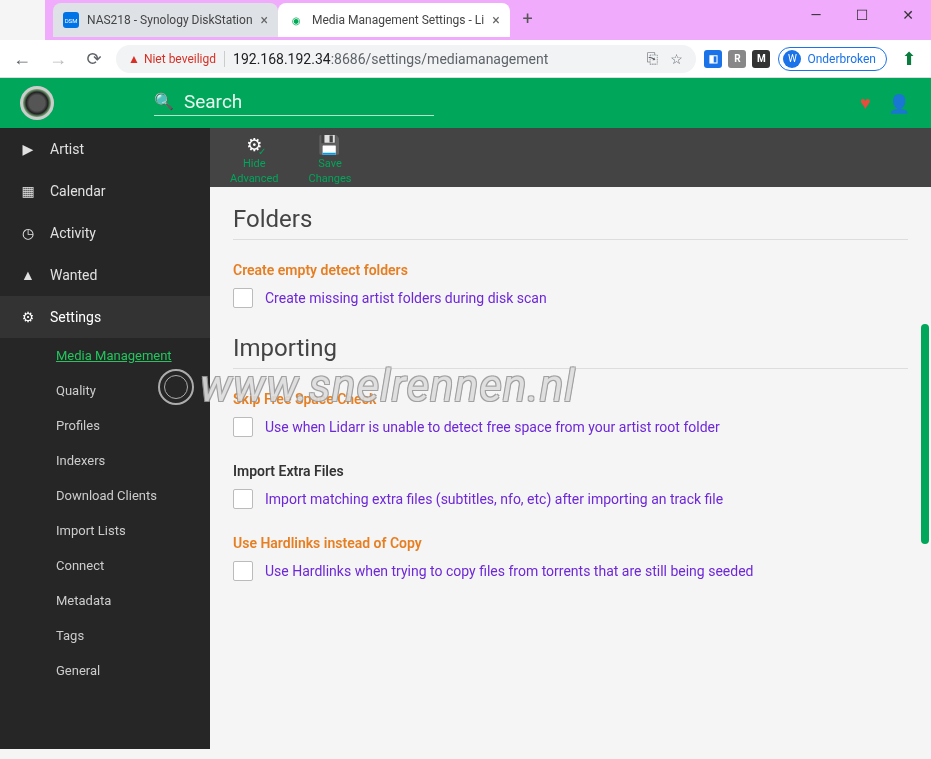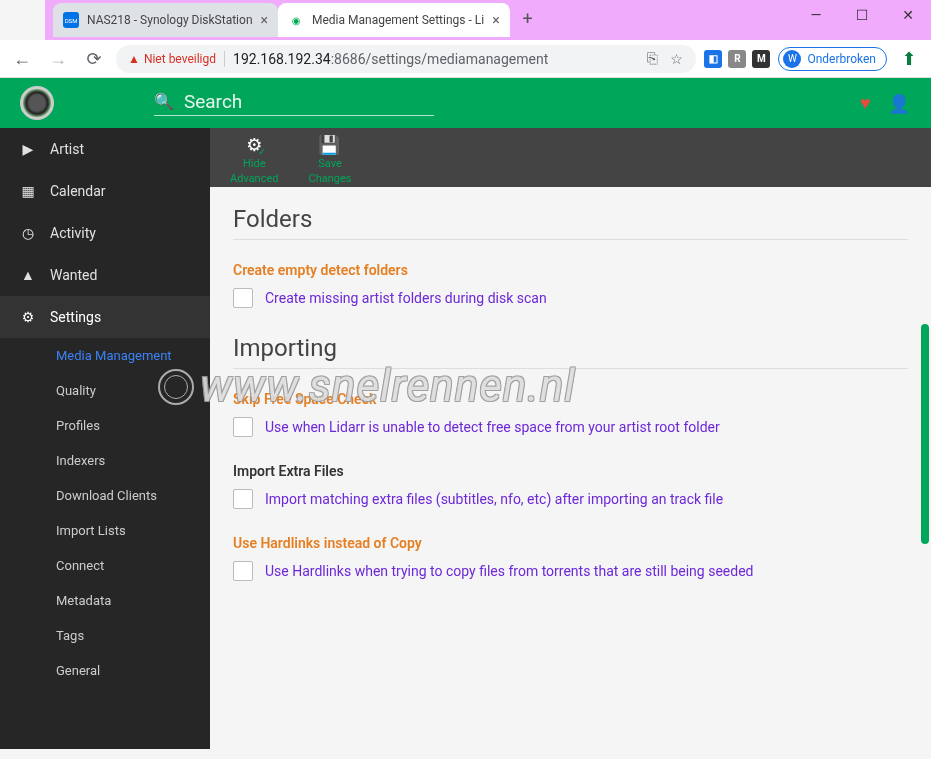--- a/index.html
+++ b/index.html
@@ -41,21 +41,21 @@
 .hdr-right { margin-left:auto; display:flex; gap:18px; align-items:center; }
 .hdr-icon { color:#fff; font-size:18px; cursor:pointer; }
 .heart { color:#e74c3c; }
 
 .app-body { flex:1; display:flex; overflow:hidden; }
 .sidebar { width:210px; background:#262626; color:#ccc; overflow-y:auto; font-size:14px; }
 .nav-item { display:flex; align-items:center; gap:14px; padding:13px 20px; cursor:pointer; color:#e0e0e0; }
 .nav-item.active { background:#333; color:#fff; }
 .nav-icon { width:16px; display:flex; justify-content:center; font-size:14px; }
 .sub-item { padding:10px 20px 10px 56px; cursor:pointer; font-size:13px; color:#ccc; }
-.sub-item.active { color:#3b82f6; }
+.sub-item.active { color:#22c55e;text-decoration:underline; }
 
 .content { flex:1; background:#f5f5f5; overflow-y:auto; position:relative; }
 .toolbar { background:#444; display:flex; padding:6px 20px 2px; gap:30px; }
 .toolbtn { display:flex; flex-direction:column; align-items:center; color:#00a65a; font-size:11px; cursor:pointer; gap:2px; }
 .toolbtn .ticon { color:#fff; font-size:18px; position:relative; }
 .toolbtn .tcheck { position:absolute; bottom:-2px; right:-4px; color:#00a65a; font-size:10px; }
 
 .page { padding:18px 23px; }
 .section-title { font-size:24px; color:#444; font-weight:400; margin-bottom:6px; }
 .section-rule { border:none; border-top:1px solid #ddd; margin-bottom:22px; }

